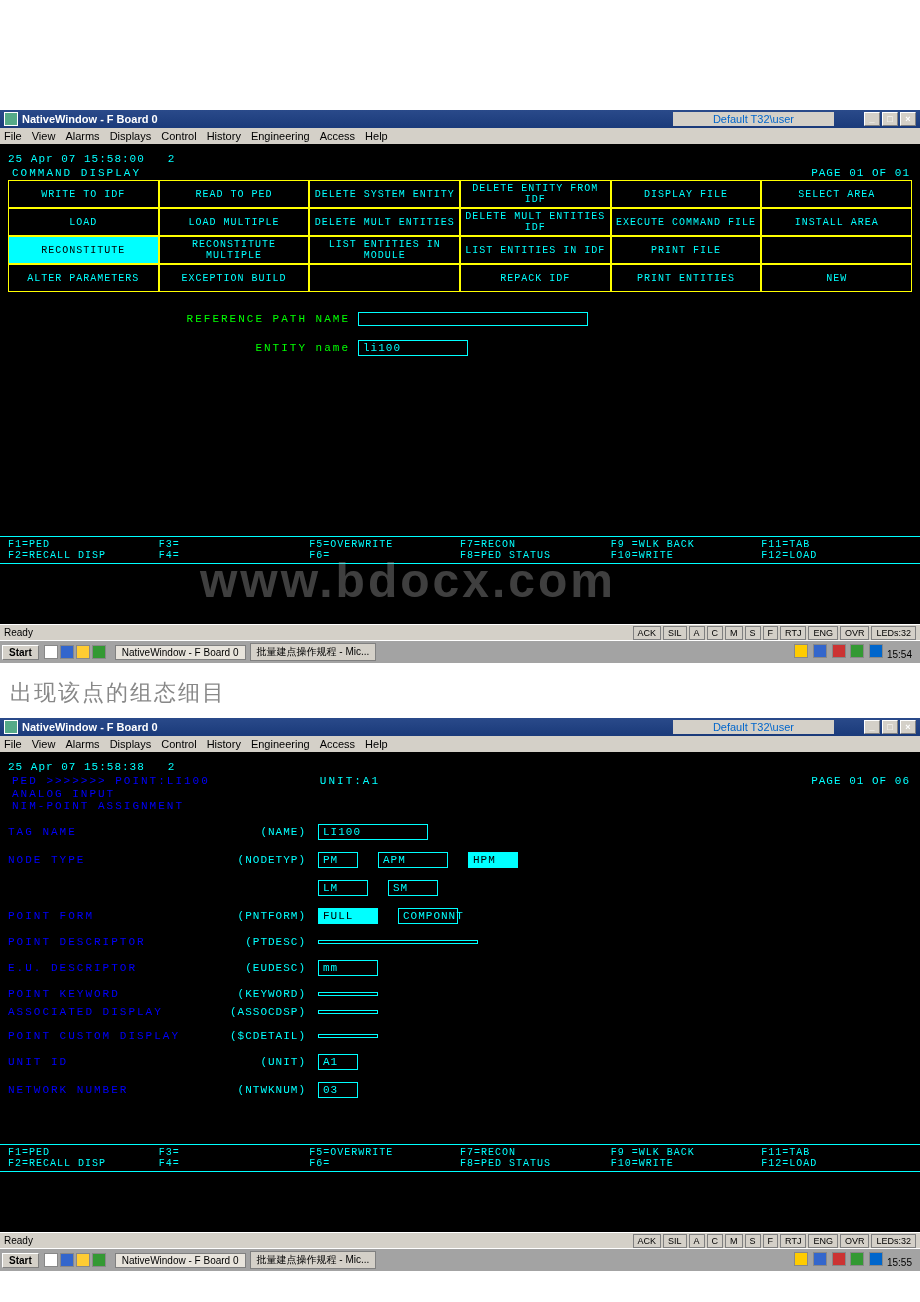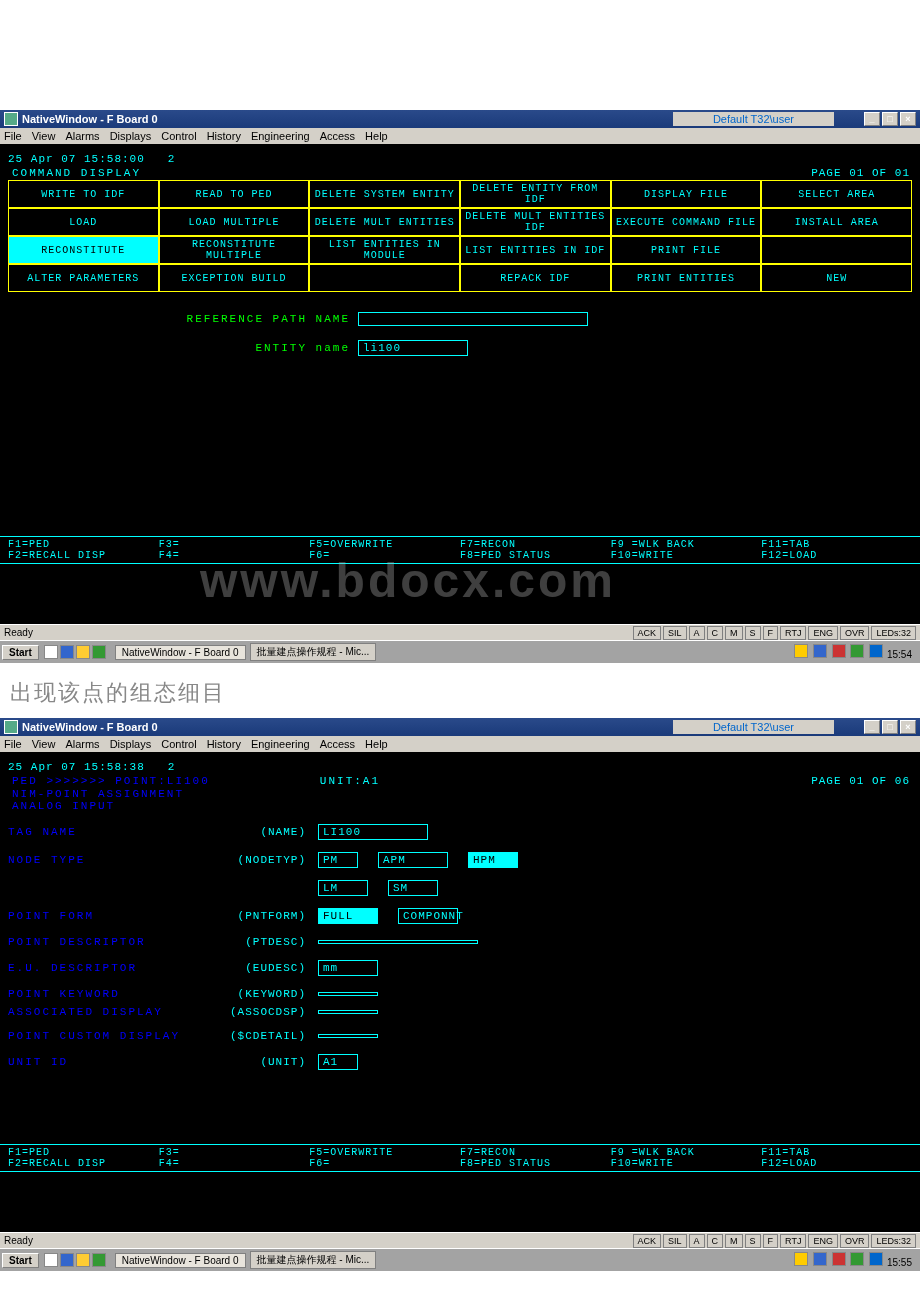--- a/index.html
+++ b/index.html
@@ -165,22 +165,22 @@
       </div>
     </div>
     <div class="menubar" id="menubar2"><span>File</span><span>View</span><span>Alarms</span><span>Displays</span><span>Control</span><span>History</span><span>Engineering</span><span>Access</span><span>Help</span></div>
     <div class="terminal">
       <div class="term-row timestamp"><span>25 Apr 07 15:58:38</span>&nbsp;&nbsp;&nbsp;<span>2</span></div>
       <div class="term-row" style="padding:0 4px">
         <span style="color:#00f;letter-spacing:2px">PED &gt;&gt;&gt;&gt;&gt;&gt;&gt; POINT:LI100</span>
         <span style="color:#0ff;letter-spacing:2px;margin-left:110px">UNIT:A1</span>
         <span class="page-info">PAGE 01 OF 06</span>
       </div>
+      <div style="color:#00f;letter-spacing:2px;padding-left:4px"> ANALOG INPUT</div>
       <div style="color:#00f;letter-spacing:2px;padding-left:4px">NIM-POINT ASSIGNMENT</div>
-      <div style="color:#00f;letter-spacing:2px;padding-left:4px"> ANALOG INPUT</div>
       <div style="height:10px"></div>
       <div id="params2">
           <div class="field-row" style="margin-bottom: 12px;">
             <div class="param-label">TAG NAME</div>
             <div class="param-code">(NAME)</div>
             <div class="opt-box" style="width: 110px;">LI100</div>
           </div>
           <div class="field-row" style="margin-bottom: 12px;">
             <div class="param-label">NODE TYPE</div>
             <div class="param-code">(NODETYP)</div>
@@ -222,20 +222,25 @@
           </div>
           <div class="field-row" style="margin-bottom: 12px;">
             <div class="param-label">POINT CUSTOM DISPLAY</div>
             <div class="param-code">($CDETAIL)</div>
             <div class="opt-box" style="width: 60px;"></div>
           </div>
           <div class="field-row" style="margin-bottom: 12px;">
             <div class="param-label">UNIT ID</div>
             <div class="param-code">(UNIT)</div>
             <div class="opt-box" style="width: 24px;">A1</div>
+          </div>
+          <div class="field-row" style="margin-bottom: 12px;">
+            <div class="param-label">NETWORK NUMBER</div>
+            <div class="param-code">(NTWKNUM)</div>
+            <div class="opt-box" style="width: 24px;">03</div>
           </div>
         </div>
       <div class="fkeys" id="fkeys2" style="bottom:60px">
           <div class="fkey-row">
             <div class="fkey">F1=PED</div>
             <div class="fkey">F3=</div>
             <div class="fkey">F5=OVERWRITE</div>
             <div class="fkey">F7=RECON</div>
             <div class="fkey">F9 =WLK BACK</div>
             <div class="fkey">F11=TAB</div>

